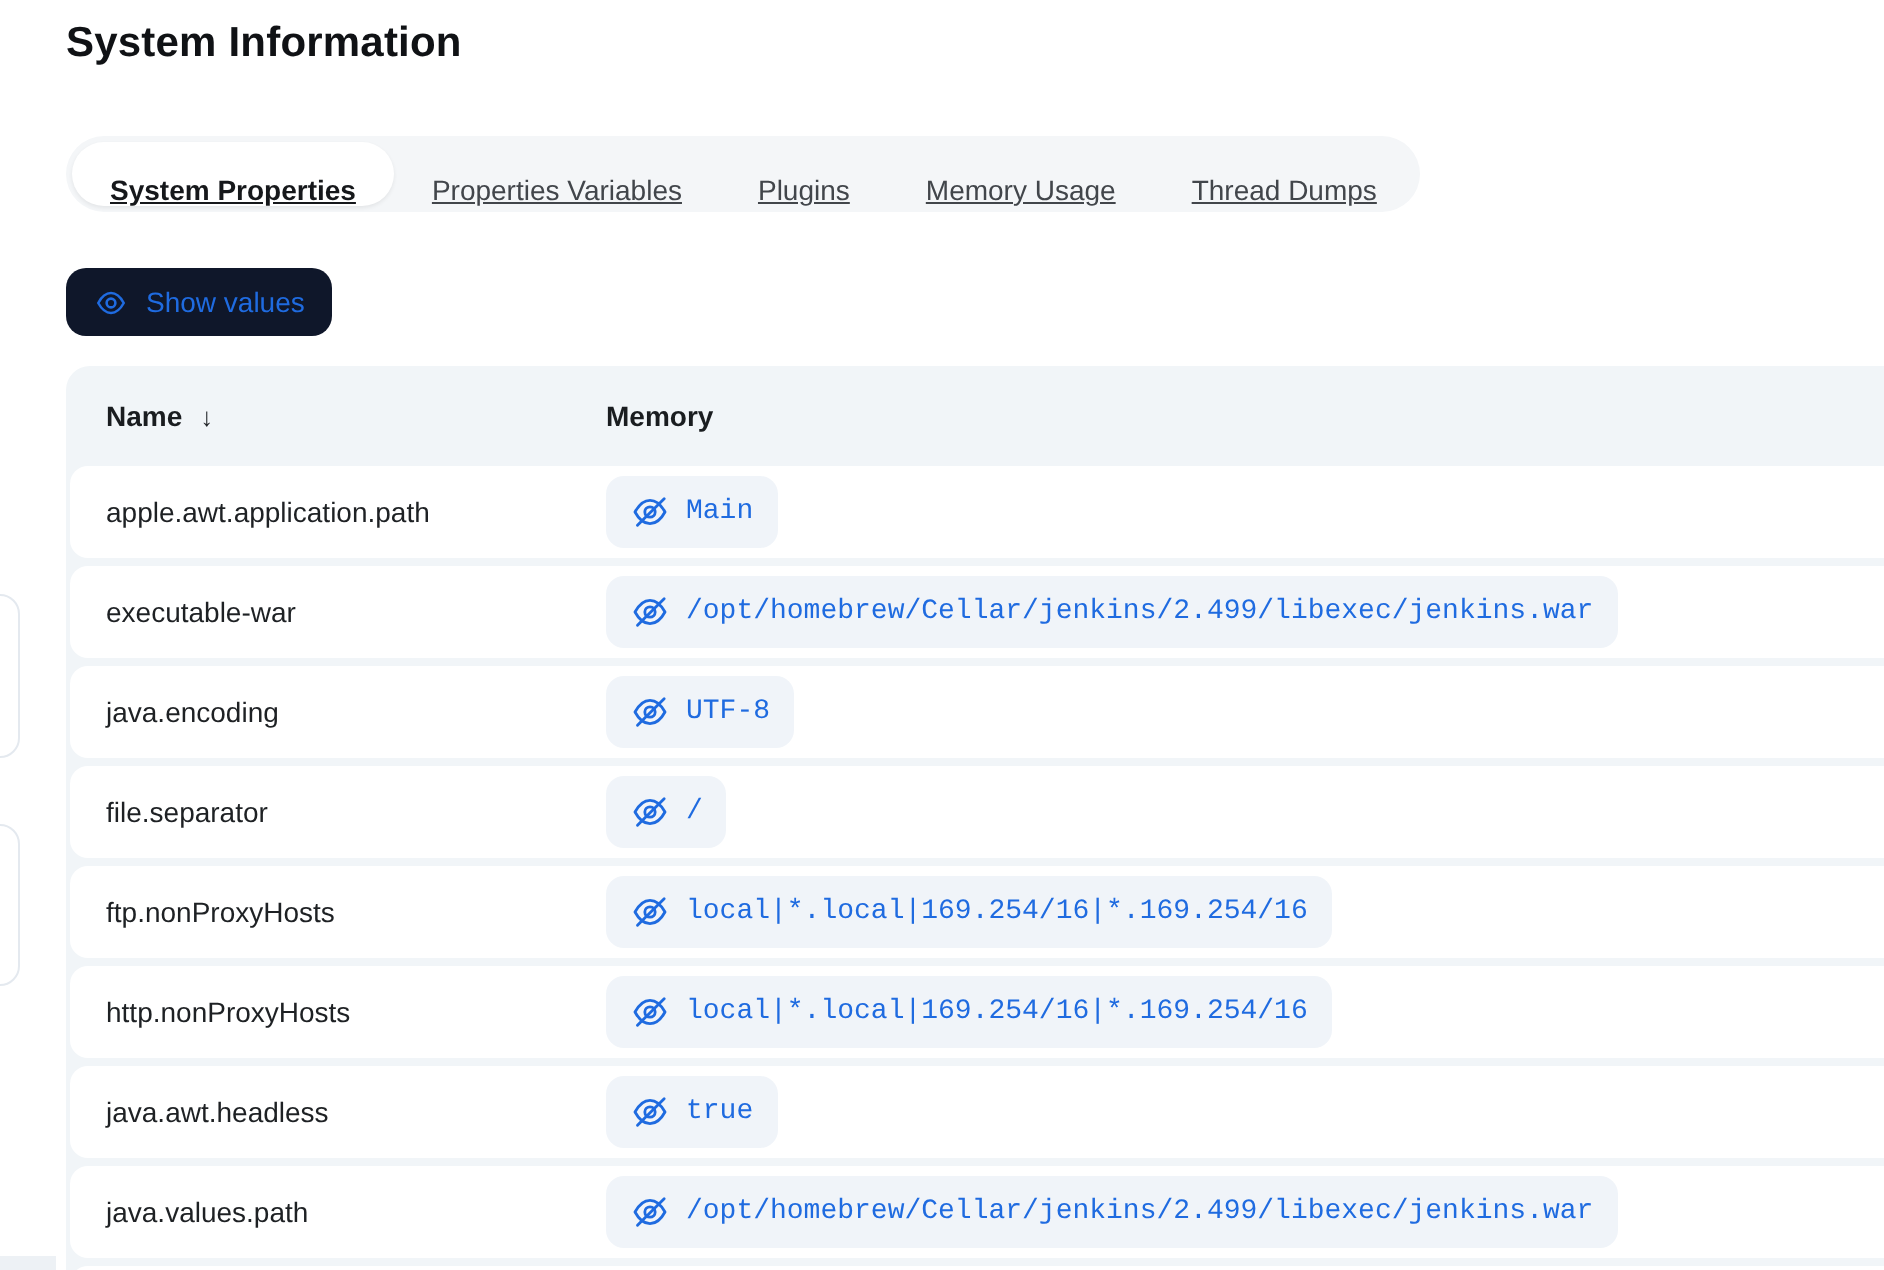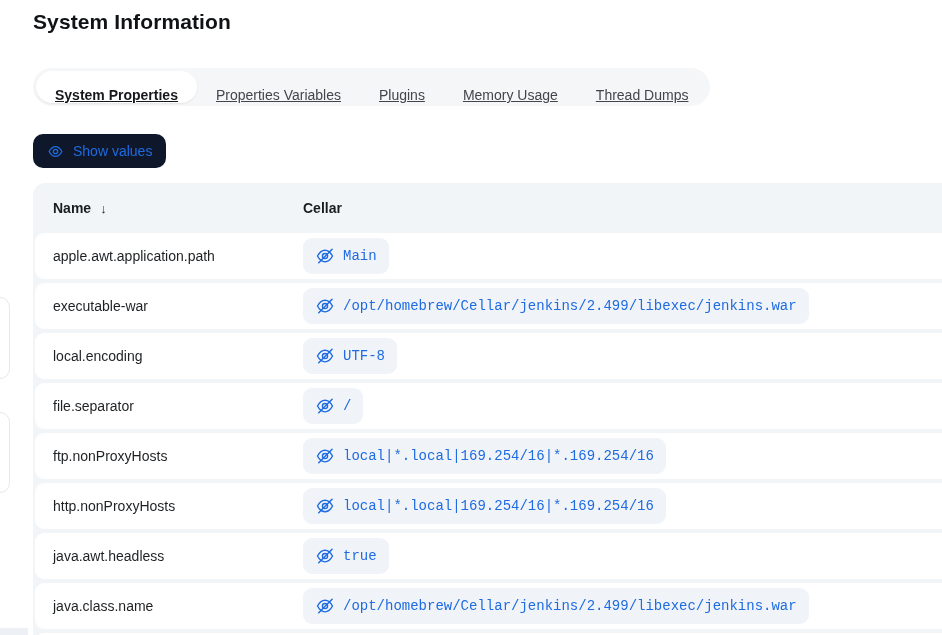--- a/index.html
+++ b/index.html
@@ -181,21 +181,21 @@
     <span>Show values</span>
   </button>
 
   <div class="sys-table">
     <div class="thead">
       <div class="col-name">
         <span>Name</span>
         <span class="sort-arrow">↓</span>
       </div>
       <div class="col-value">
-        <span>Cellar</span>
+        <span>Memory</span>
       </div>
     </div>
 
     <div class="trow">
       <div class="name">apple.awt.application.path</div>
       <div class="value">
         <button class="value-chip">
           <span style="display:flex;">
             <svg width="20" height="20" viewBox="0 0 24 24" fill="none" stroke="#1f6be0" stroke-width="1.7" stroke-linecap="round" stroke-linejoin="round">
               <path d="M3 12c2.7-5 6-7 9-7s6.3 2 9 7c-2.7 5-6 7-9 7s-6.3-2-9-7z"></path>
@@ -218,21 +218,21 @@
                 <circle cx="12" cy="12" r="3.1"></circle>
                 <line x1="4.5" y1="20" x2="20.5" y2="4"></line>
             </svg>
           </span>
           <span>/opt/homebrew/Cellar/jenkins/2.499/libexec/jenkins.war</span>
         </button>
       </div>
     </div>
 
     <div class="trow">
-      <div class="name">local.encoding</div>
+      <div class="name">java.encoding</div>
       <div class="value">
         <button class="value-chip">
           <span style="display:flex;">
             <svg width="20" height="20" viewBox="0 0 24 24" fill="none" stroke="#1f6be0" stroke-width="1.7" stroke-linecap="round" stroke-linejoin="round">
               <path d="M3 12c2.7-5 6-7 9-7s6.3 2 9 7c-2.7 5-6 7-9 7s-6.3-2-9-7z"></path>
                 <circle cx="12" cy="12" r="3.1"></circle>
                 <line x1="4.5" y1="20" x2="20.5" y2="4"></line>
             </svg>
           </span>
           <span>UTF-8</span>
@@ -298,21 +298,21 @@
                 <circle cx="12" cy="12" r="3.1"></circle>
                 <line x1="4.5" y1="20" x2="20.5" y2="4"></line>
             </svg>
           </span>
           <span>true</span>
         </button>
       </div>
     </div>
 
     <div class="trow">
-      <div class="name">java.class.name</div>
+      <div class="name">java.values.path</div>
       <div class="value">
         <button class="value-chip">
           <span style="display:flex;">
             <svg width="20" height="20" viewBox="0 0 24 24" fill="none" stroke="#1f6be0" stroke-width="1.7" stroke-linecap="round" stroke-linejoin="round">
               <path d="M3 12c2.7-5 6-7 9-7s6.3 2 9 7c-2.7 5-6 7-9 7s-6.3-2-9-7z"></path>
                 <circle cx="12" cy="12" r="3.1"></circle>
                 <line x1="4.5" y1="20" x2="20.5" y2="4"></line>
             </svg>
           </span>
           <span>/opt/homebrew/Cellar/jenkins/2.499/libexec/jenkins.war</span>

